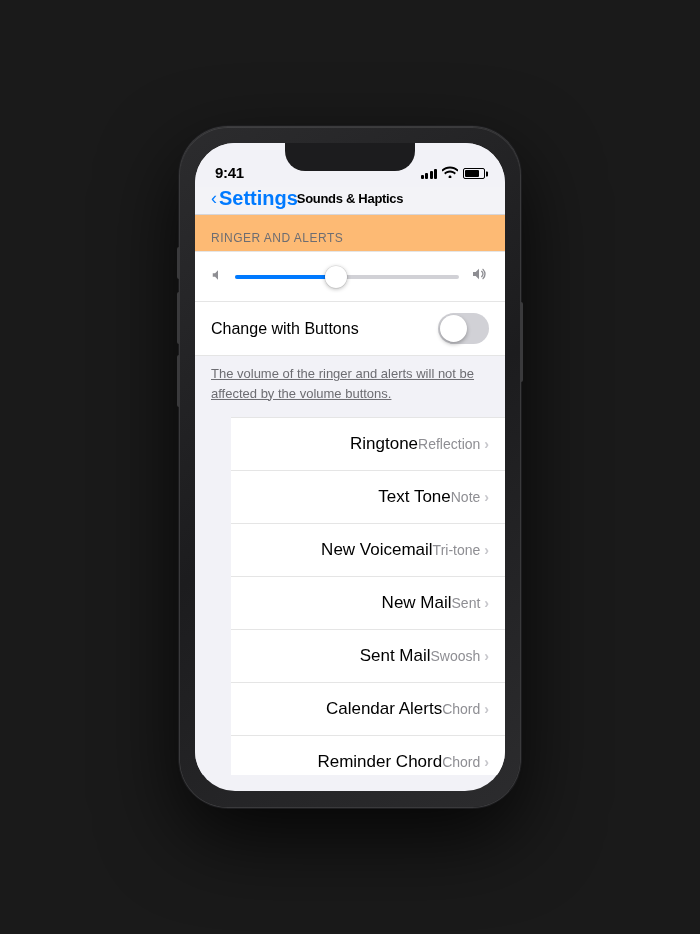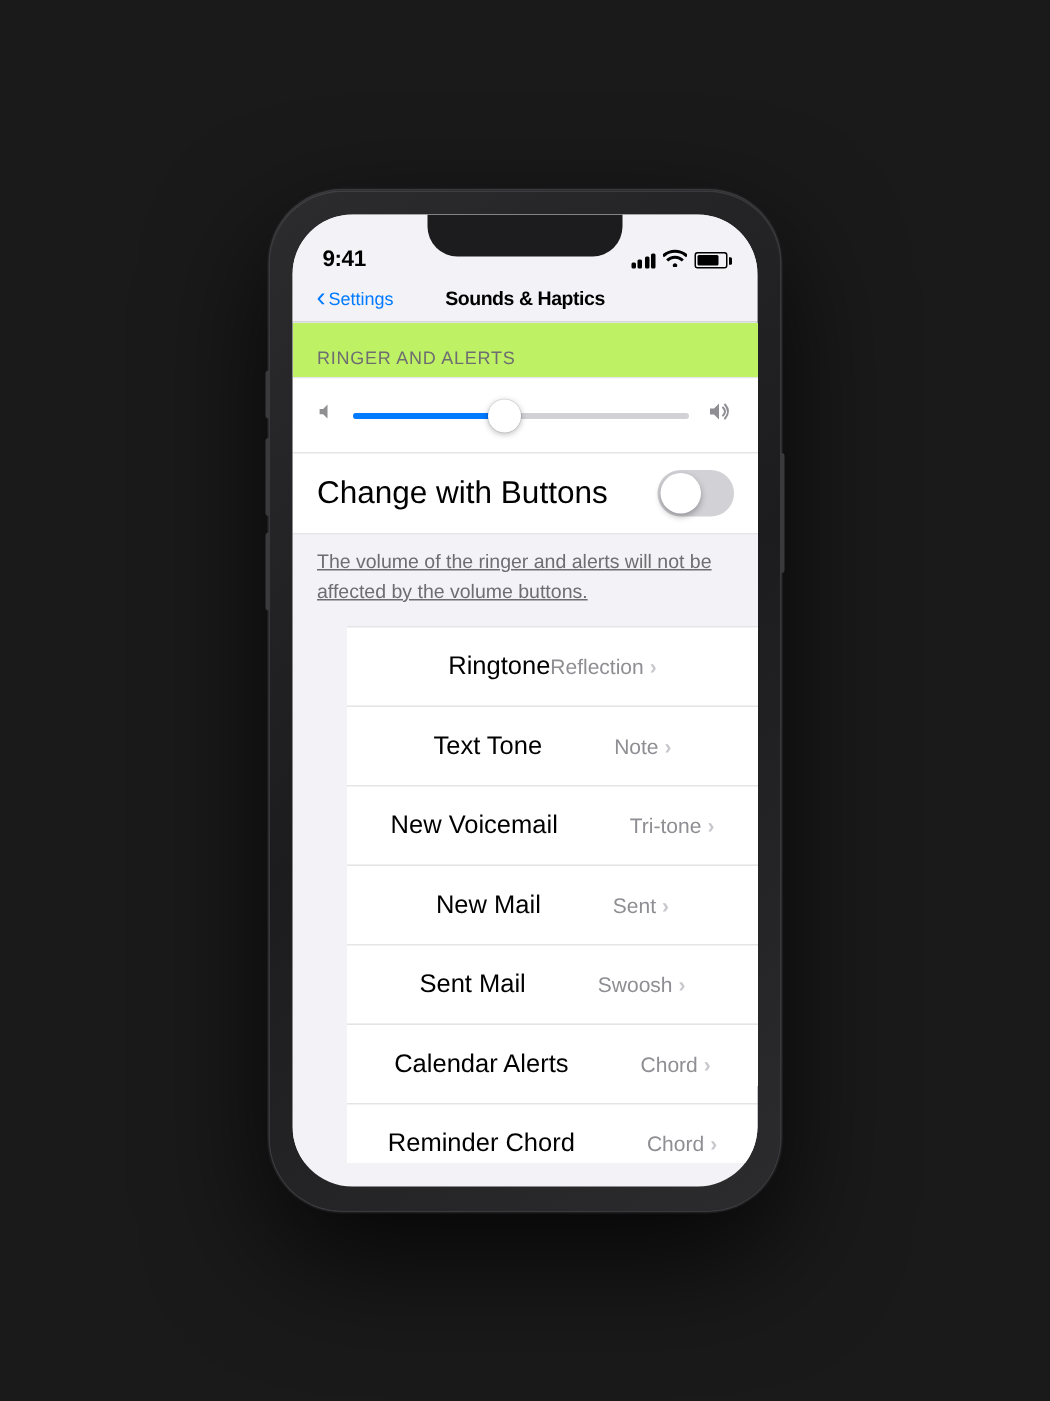--- a/index.html
+++ b/index.html
@@ -183,21 +183,22 @@
       gap: 2px;
     }
 
     .nav-back-chevron {
       font-size: 18px;
       font-weight: 300;
       margin-top: -1px;
     }
 
     .nav-back-label {
-      font-size: 12px;
+      font-size: 20px;
+      font-weight: bold;
     }
 
     .nav-title {
       font-size: 13px;
       font-weight: 600;
       color: #000;
       letter-spacing: -0.3px;
     }
 
     
@@ -207,21 +208,21 @@
       background: #f2f2f7;
     }
 
     .section-header {
       padding: 16px 16px 6px;
       font-size: 12px;
       font-weight: 400;
       color: #6d6d72;
       text-transform: uppercase;
       letter-spacing: 0.5px;
-      background: #bef264;
+      background: #fdba74;
     }
 
     .card {
       background: #fff;
       margin: 0;
       border-top: 1px solid rgba(0,0,0,0.1);
       border-bottom: 1px solid rgba(0,0,0,0.1);
     }
 
     
@@ -274,21 +275,21 @@
     .toggle-row {
       background: #fff;
       padding: 11px 16px;
       display: flex;
       align-items: center;
       justify-content: space-between;
       border-top: 1px solid rgba(0,0,0,0.1);
     }
 
     .toggle-label {
-      font-size: 21px;
+      font-size: 16px;
       color: #000;
     }
 
     .toggle {
       width: 51px;
       height: 31px;
       background: #d1d1d6;
       border-radius: 15.5px;
       position: relative;
     }
@@ -313,28 +314,27 @@
       line-height: 1.5;
       text-decoration: underline;
     }
 
     
     .list-item {
       background: #fff;
       padding: 16px 16px;
       display: flex;
       align-items: center;
-      justify-content: center;
+      justify-content: flex-end;
       min-height: 44px;
       margin-left: 36px;
     }
 
     .list-item + .list-item {
       border-top: 1px solid rgba(0,0,0,0.1);
-      gap: 48px;
     }
 
     .list-item-label {
       font-size: 17px;
       color: #000;
     }
 
     .list-item-right {
       display: flex;
       align-items: center;

